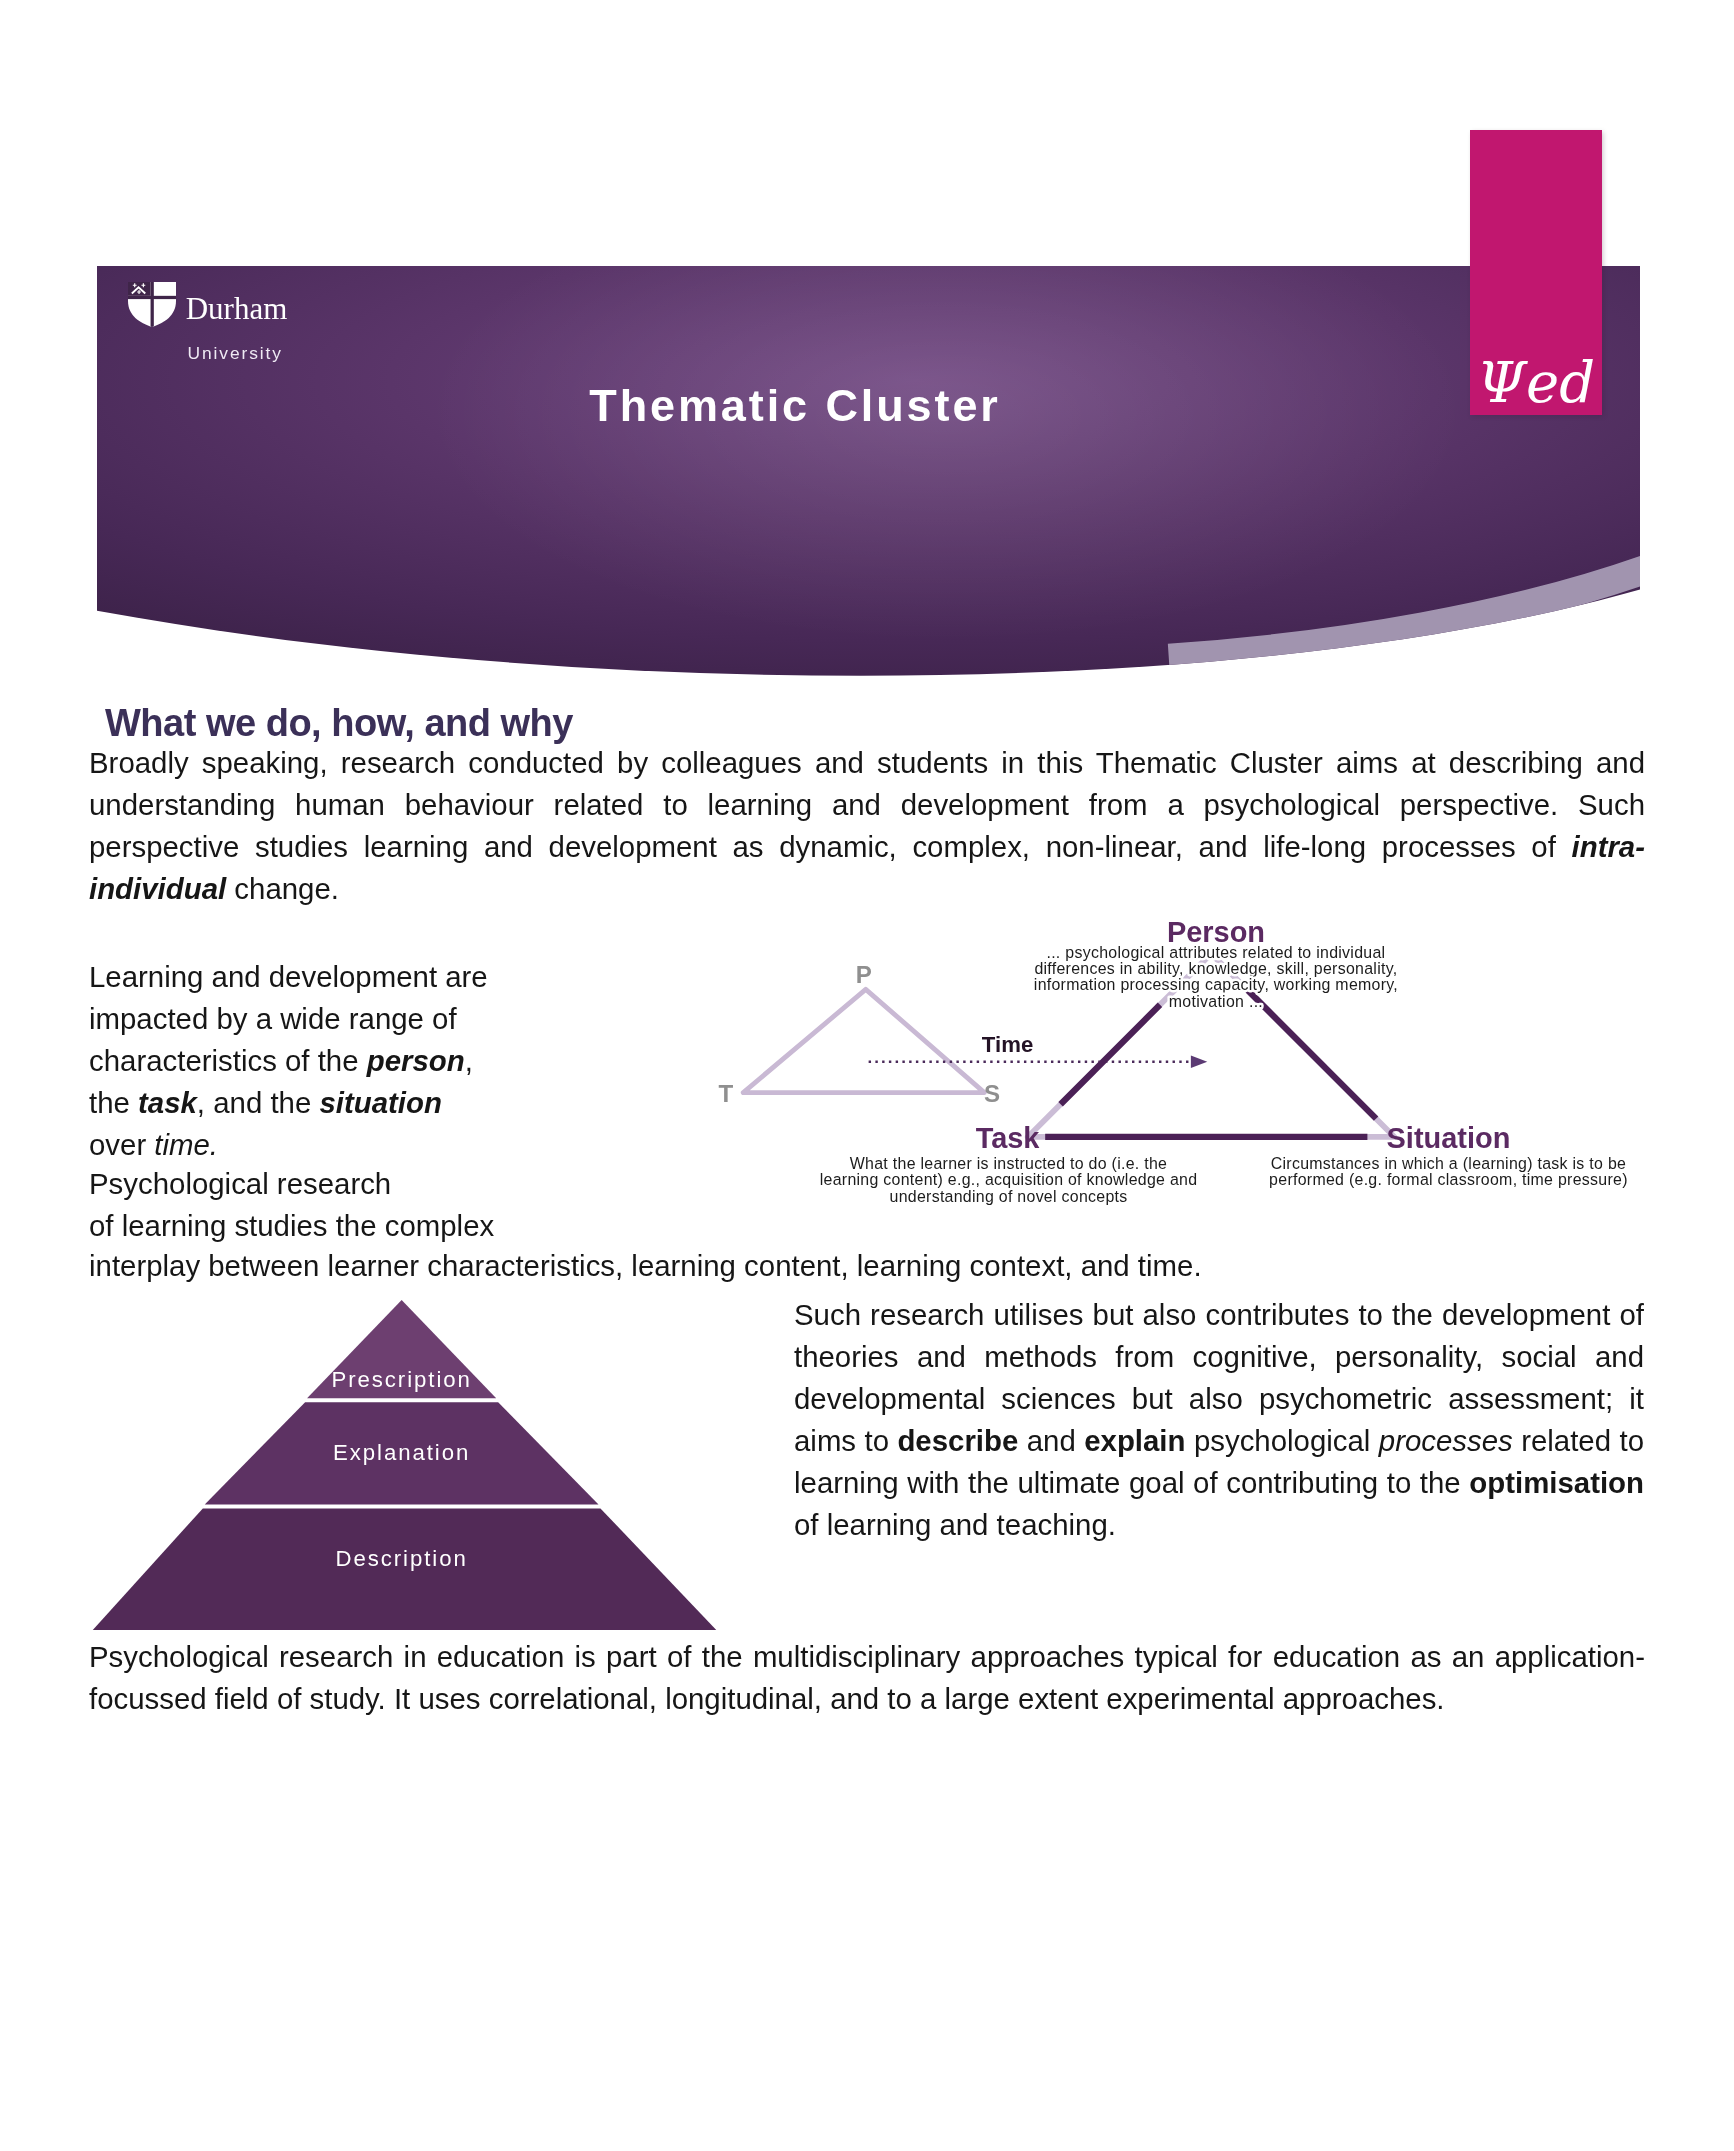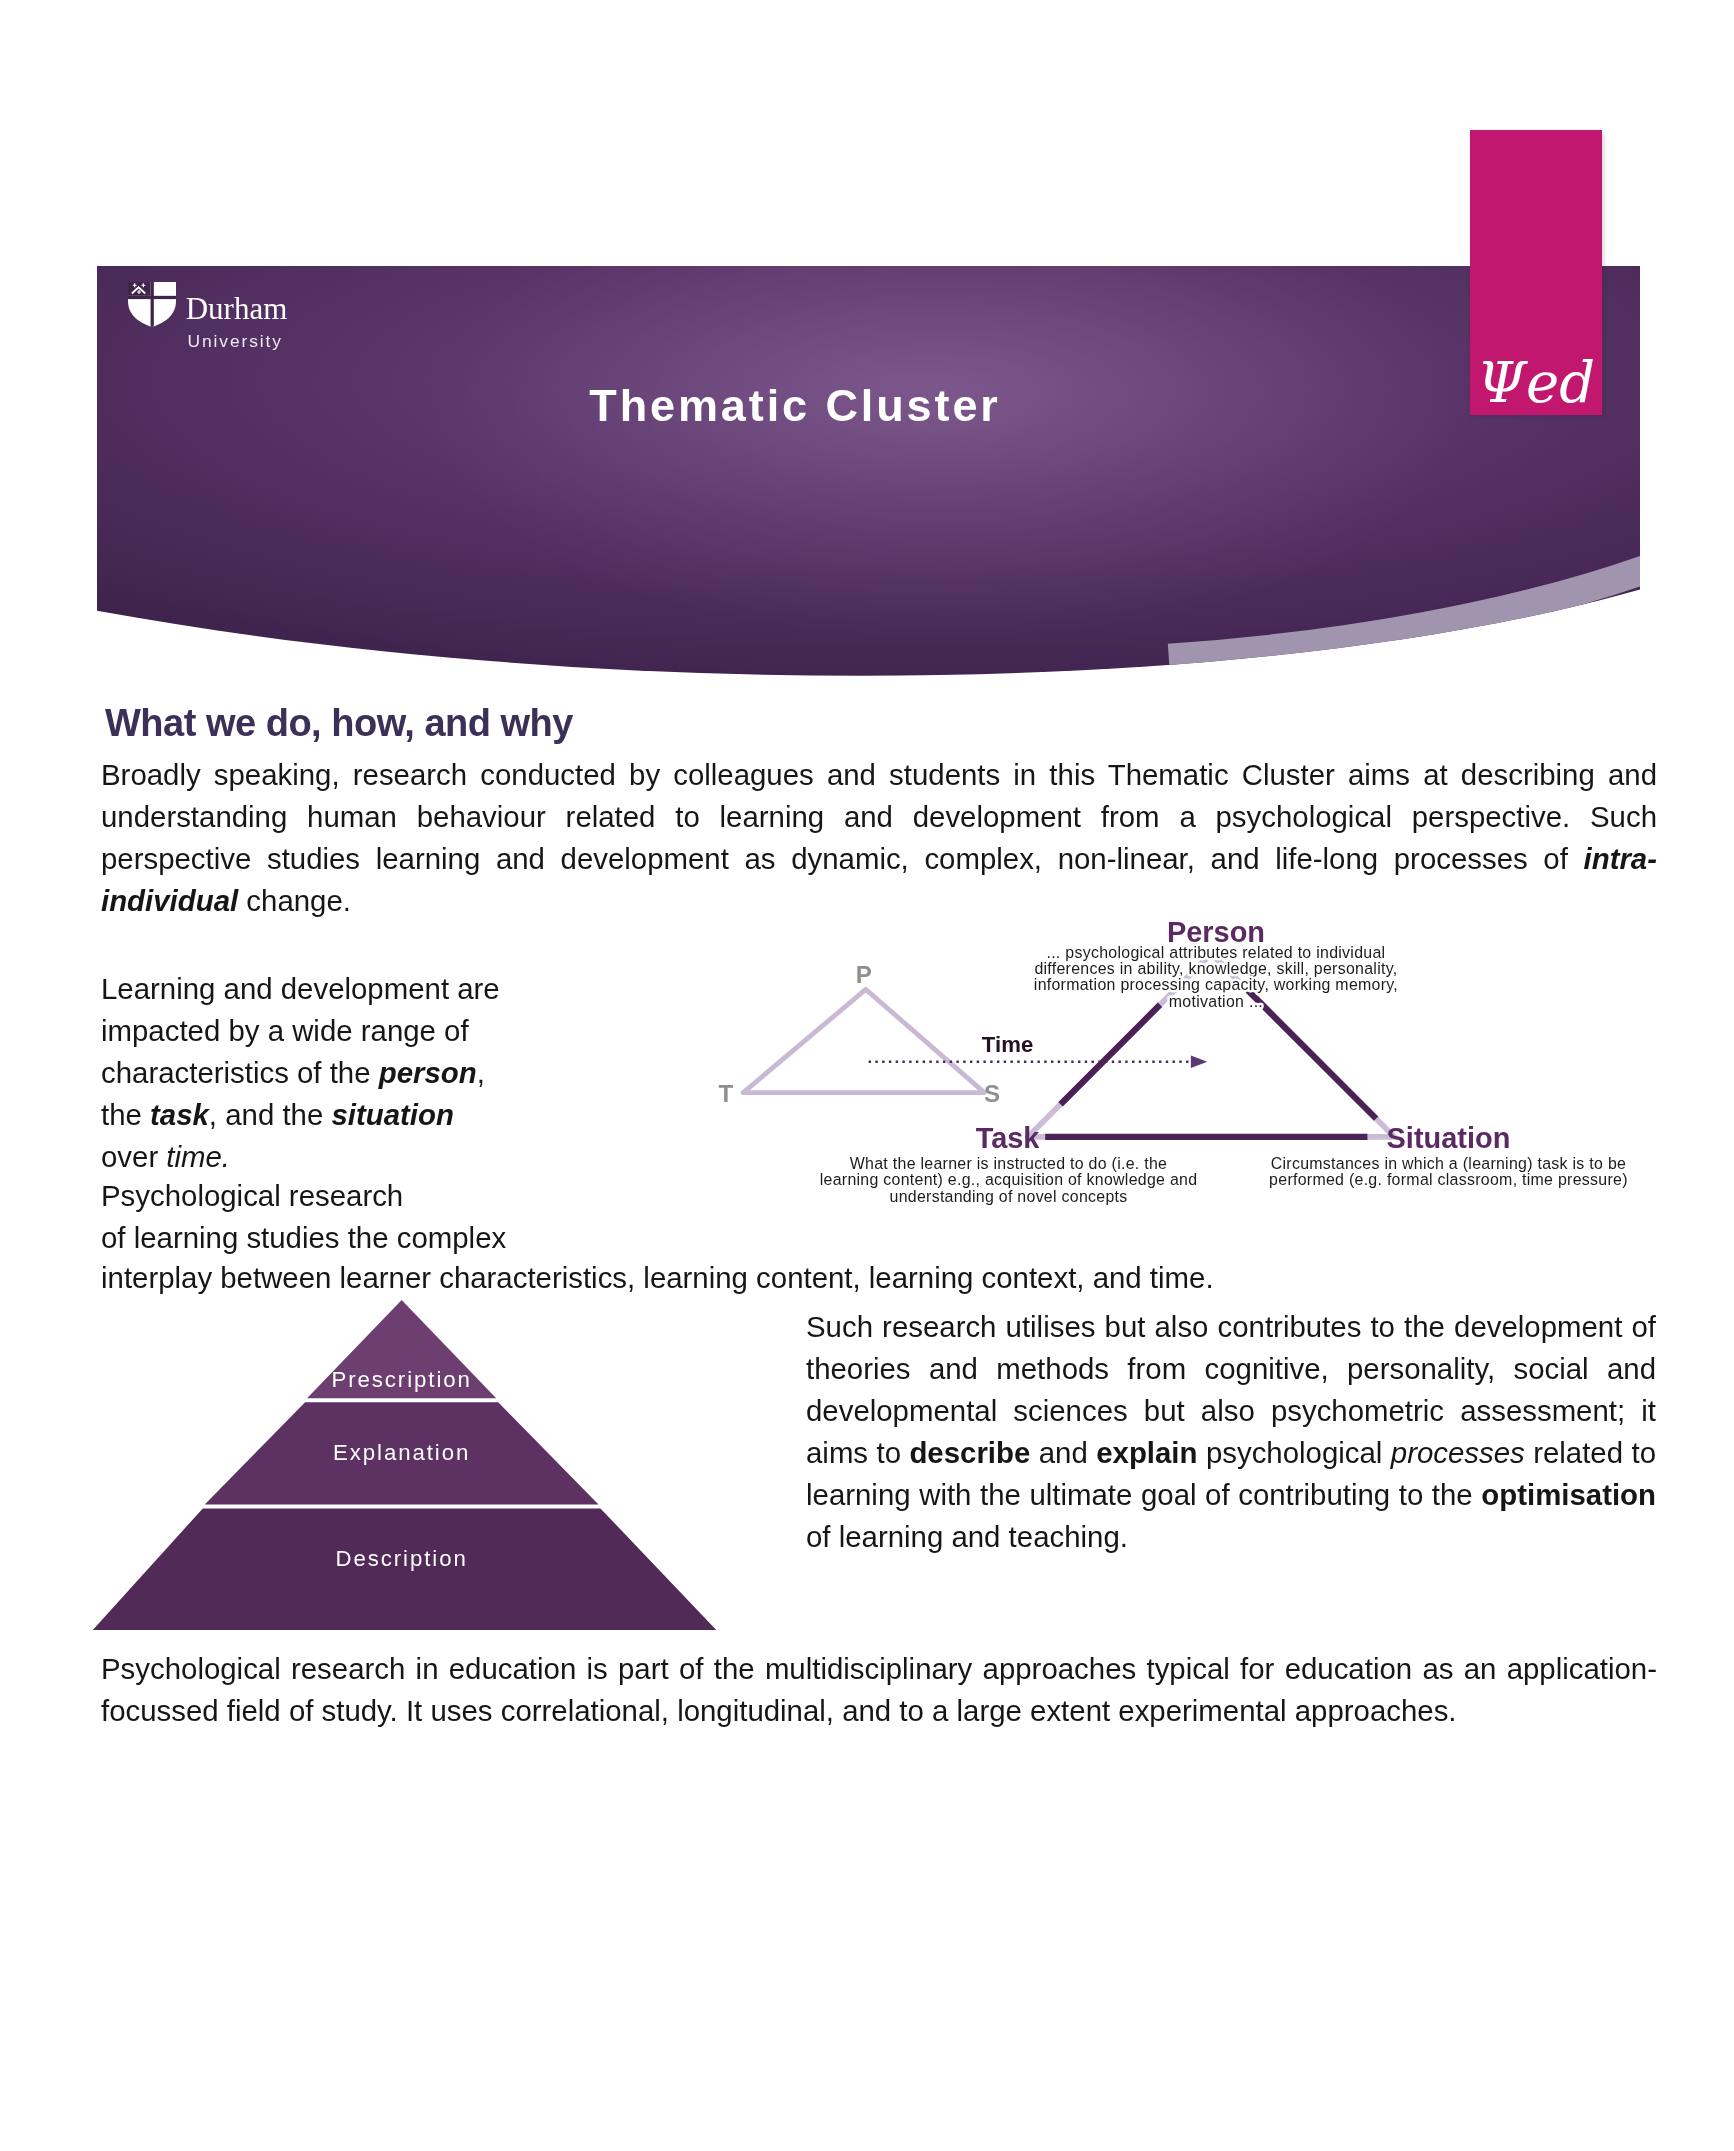--- a/index.html
+++ b/index.html
@@ -15,30 +15,30 @@
   }
   .psi-tab span{
     font-family:"DejaVu Serif", serif;font-style:italic;font-size:56px;color:#ffffff;line-height:1;
   }
   
   .banner{position:absolute;left:97px;top:266px;width:1396px;height:454px;z-index:1;}
   .banner svg.banner-bg{position:absolute;left:0;top:0;}
   .logo{position:absolute;left:29px;top:13.5px;display:flex;z-index:2;}
   .logo-text{margin-left:7.7px;margin-top:13.5px;}
   .logo-name{font-family:"Liberation Serif", serif;font-size:31px;color:#ffffff;line-height:1.0;}
-  .logo-sub{font-size:17.4px;letter-spacing:1.9px;color:#efeaf4;margin-top:7px;margin-left:1.9px;}
+  .logo-sub{font-size:17.4px;letter-spacing:1.9px;color:#efeaf4;margin-top:19px;margin-left:1.9px;}
   .banner-titles{position:absolute;left:0;top:114px;width:100%;text-align:center;color:#ffffff;z-index:2;}
   .banner-sub{font-size:45px;font-weight:700;letter-spacing:2.9px;}
   .banner-main{font-size:64px;font-weight:700;letter-spacing:1px;margin-top:13.5px;}
   
   h2.heading{
     position:absolute;left:89px;top:686px;margin:16px;
     font-size:38px;font-weight:700;color:#3b3058;letter-spacing:-0.5px;
   }
-  .page p{position:absolute;margin:12px;font-size:29.4px;line-height:42px;color:#161616;}
+  .page p{position:absolute;margin:0;font-size:29.4px;line-height:42px;color:#161616;}
   .p1{left:89px;top:742px;width:1556px;text-align:justify;}
   .p2{left:89px;top:956px;width:618px;line-height:40px;white-space:pre-line;}
   .p3a{left:89px;top:1163px;width:695px;line-height:40px;white-space:pre-line;}
   .p3b{left:89px;top:1245px;width:1556px;}
   .p4{left:794px;top:1294px;width:850px;text-align:justify;line-height:41px;}
   .p5{left:89px;top:1636px;width:1556px;text-align:justify;line-height:42px;}
   .b{font-weight:700;} .i{font-style:italic;}
   
   .triangle-diagram{position:absolute;left:714px;top:917px;z-index:2;}
   .pyramid{position:absolute;left:87px;top:1296px;z-index:2;}

